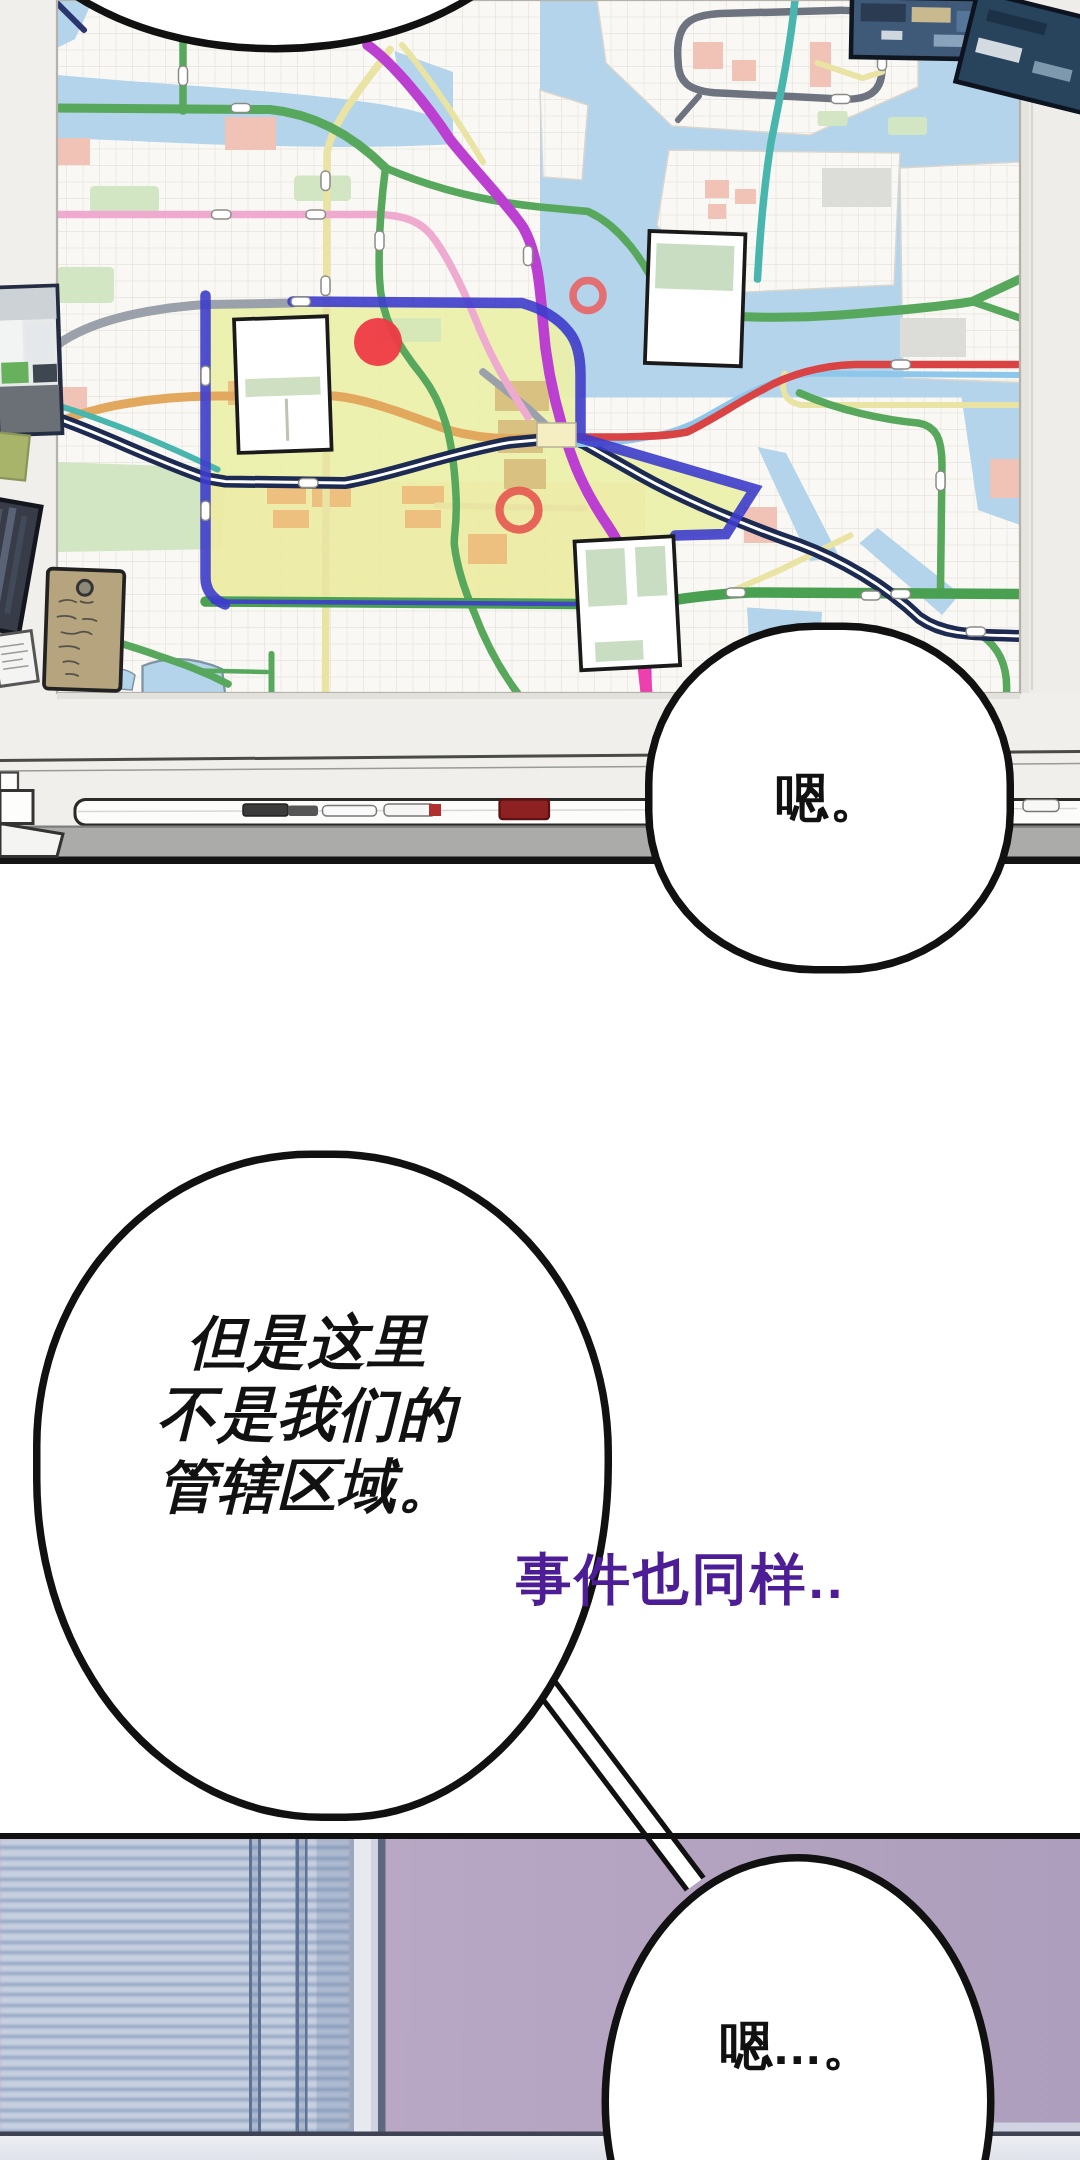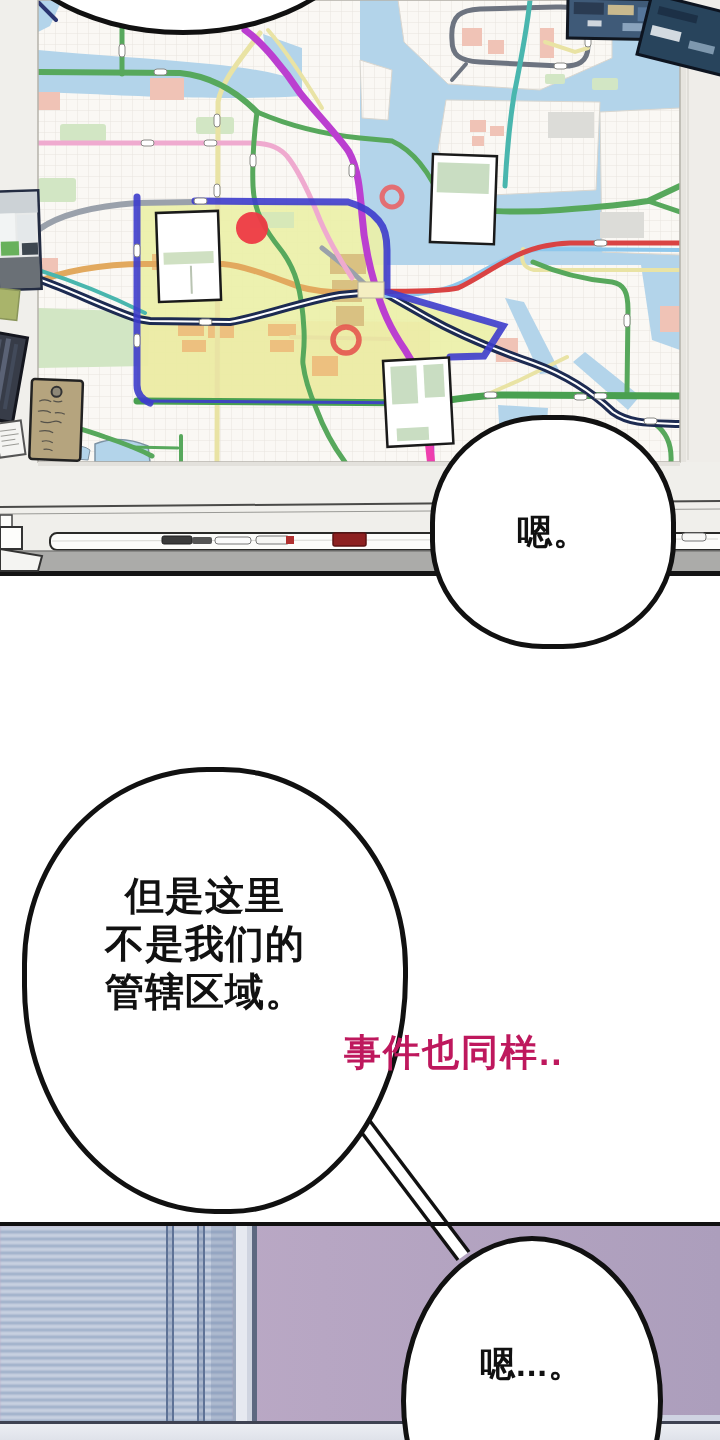--- a/index.html
+++ b/index.html
@@ -28,30 +28,30 @@
     z-index:15;
   }
   #bubble-1 .bubble-text{font-size:35px;}
   #bubble-2{
     left:22px;top:767px;width:386px;height:447px;
     border-radius:48% 48% 46% 50% / 44% 45% 53% 51%;
     z-index:25;
   }
   #bubble-2 .bubble-text{
     position:absolute;left:0;right:0;top:100px;white-space:pre-line;
-    font-size:39px;line-height:48px;transform:translateX(-10px);
+    font-size:39px;line-height:48px;transform:translateX(-10px);font-style:italic;
   }
   #bubble-3{
     left:401px;top:1236px;width:262px;height:330px;border-radius:50%;
     z-index:50;
   }
   #bubble-3 .bubble-text{position:absolute;left:0;right:0;top:100px;font-size:35px;}
   #caption-text{
     left:344px;top:1028px;z-index:26;font-size:37px;font-weight:bold;
-    color:#be185d;letter-spacing:2px;white-space:nowrap;
+    color:#4c1d95;letter-spacing:2px;white-space:nowrap;
   }
   
   #panel-top{left:0;top:0;width:720px;height:576px;z-index:1;}
   #panel-border{left:0;top:1222px;width:720px;height:4px;background:#111;z-index:40;}
   #panel-bottom{left:0;top:1226px;width:720px;height:214px;
     background:linear-gradient(90deg,#c0aec9 0,#b7a6c3 45%,#ac9ebc 100%);z-index:10;}
   
   #window-blinds{
     left:0;top:0;width:233px;height:214px;
     background:repeating-linear-gradient(180deg,#c7d0e0 0 5px,#8da1c0 5px 7px);

